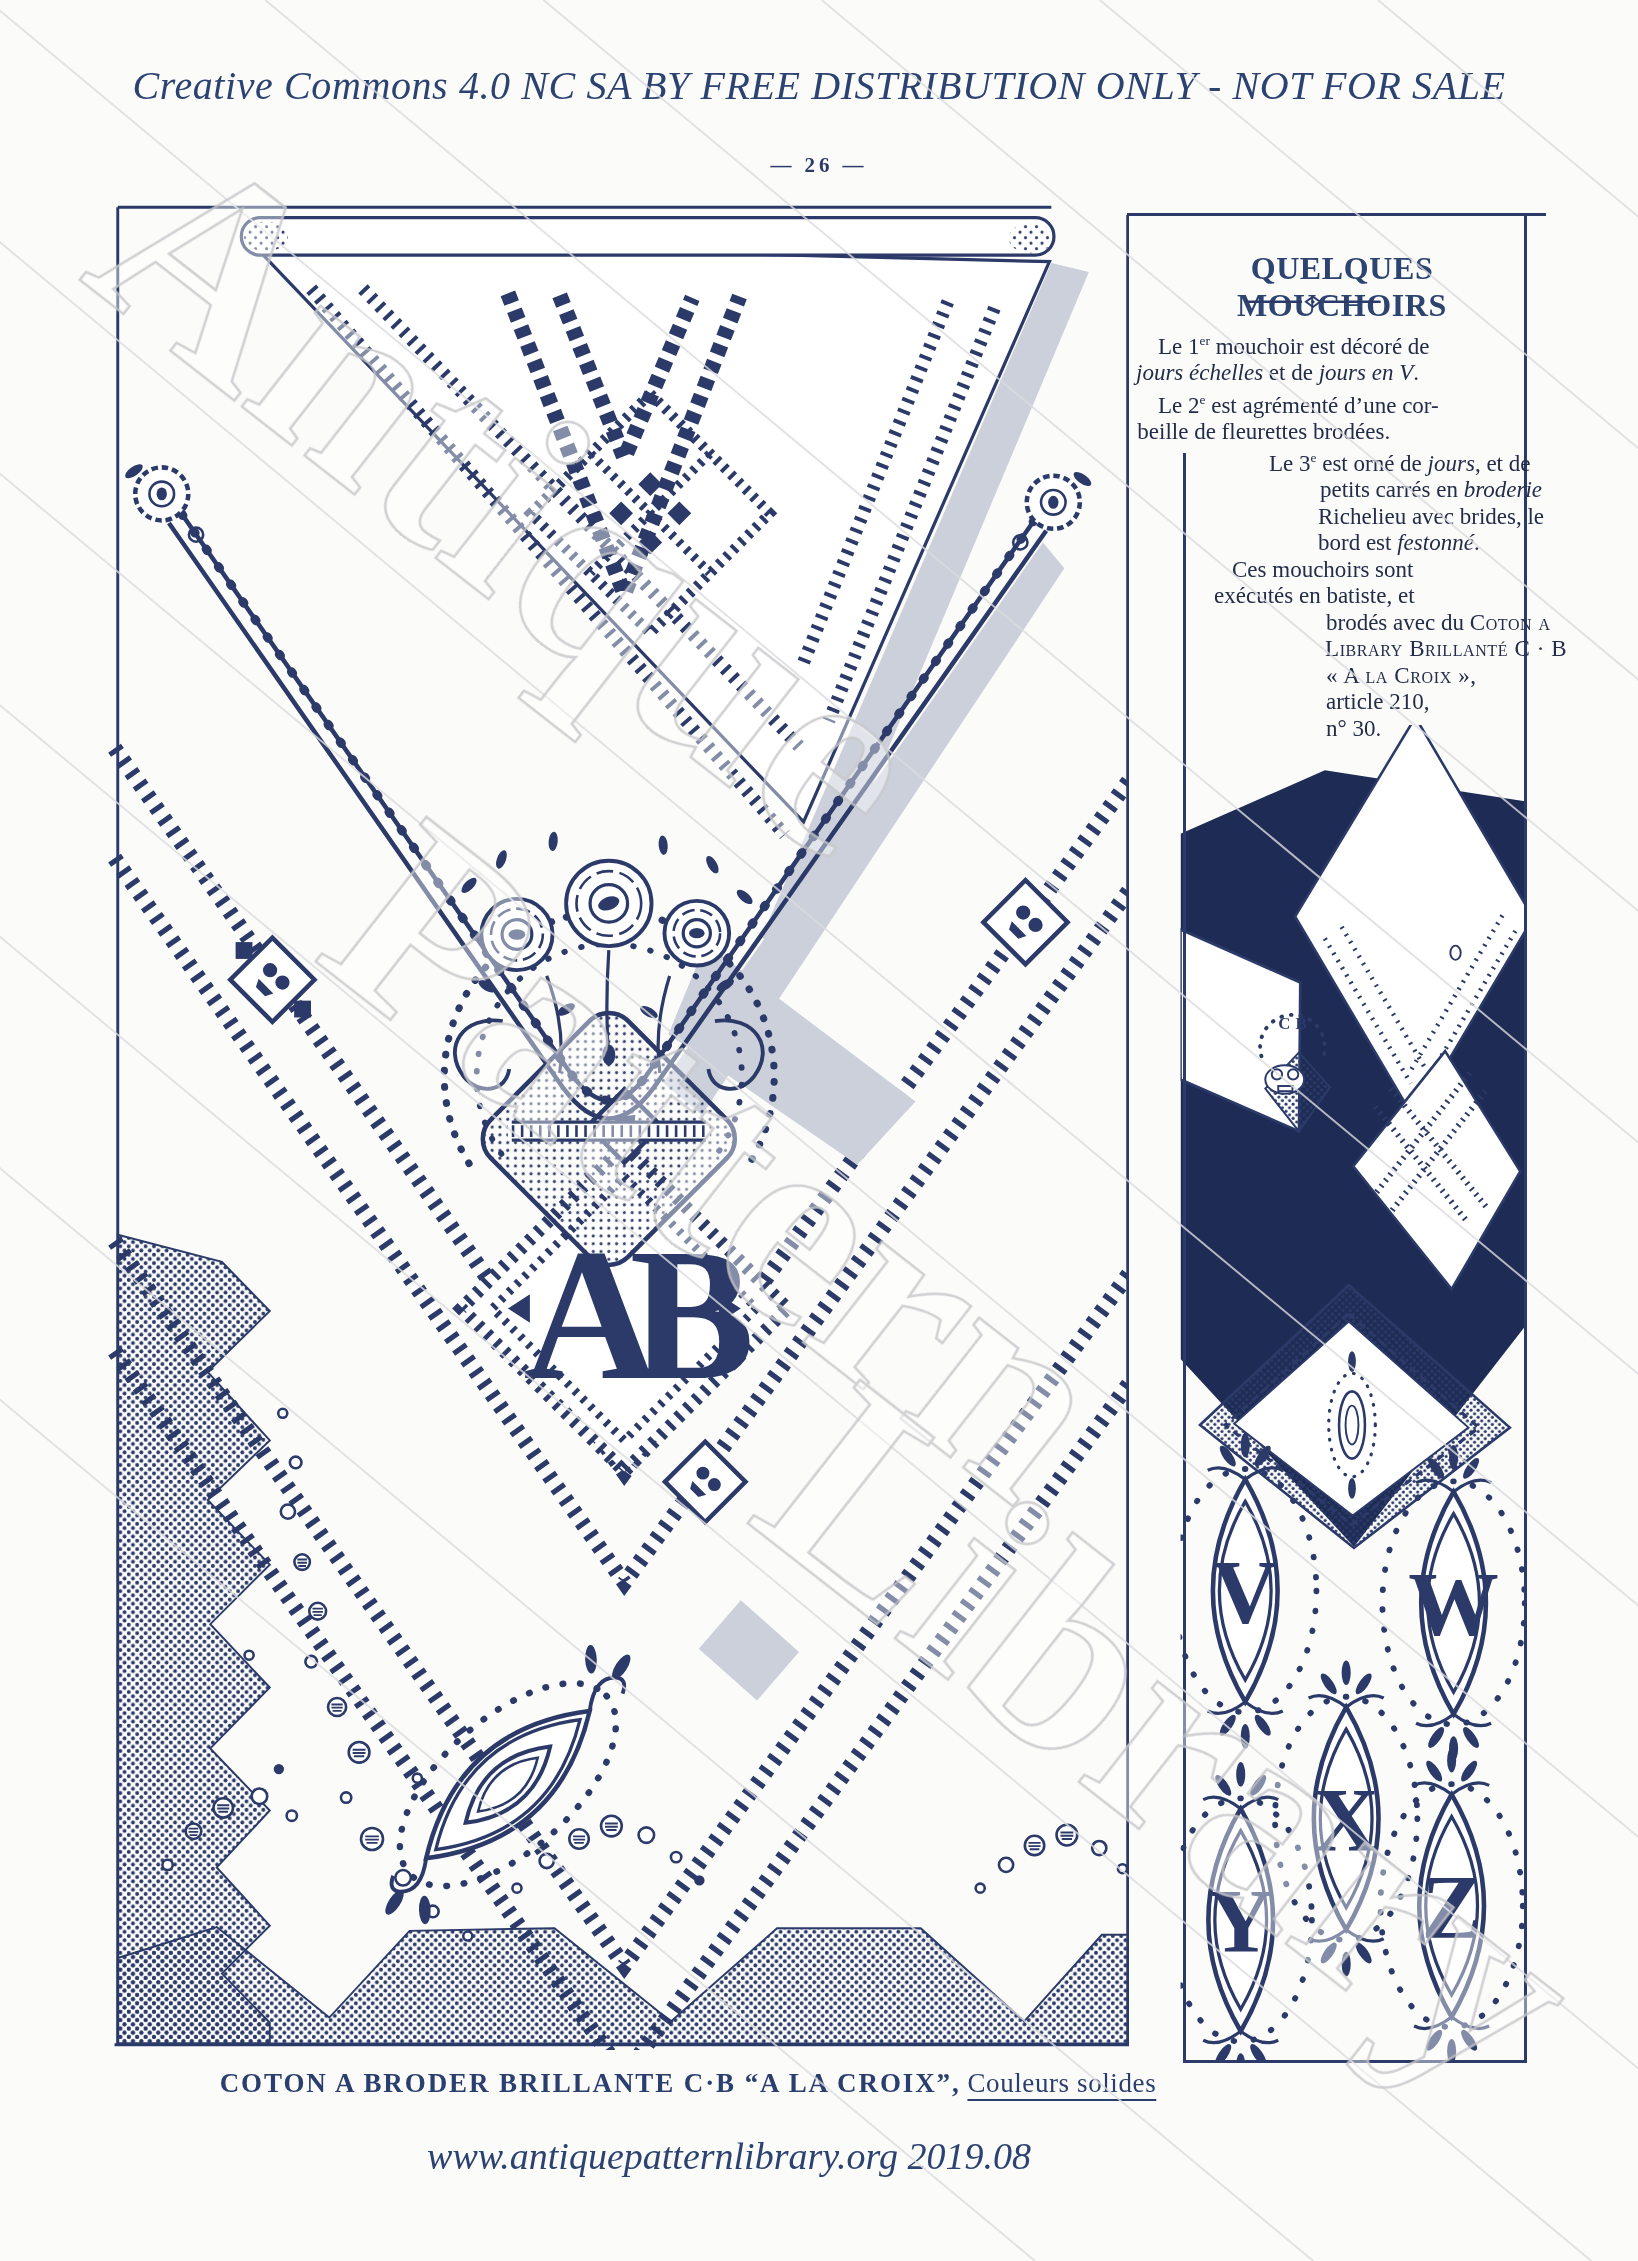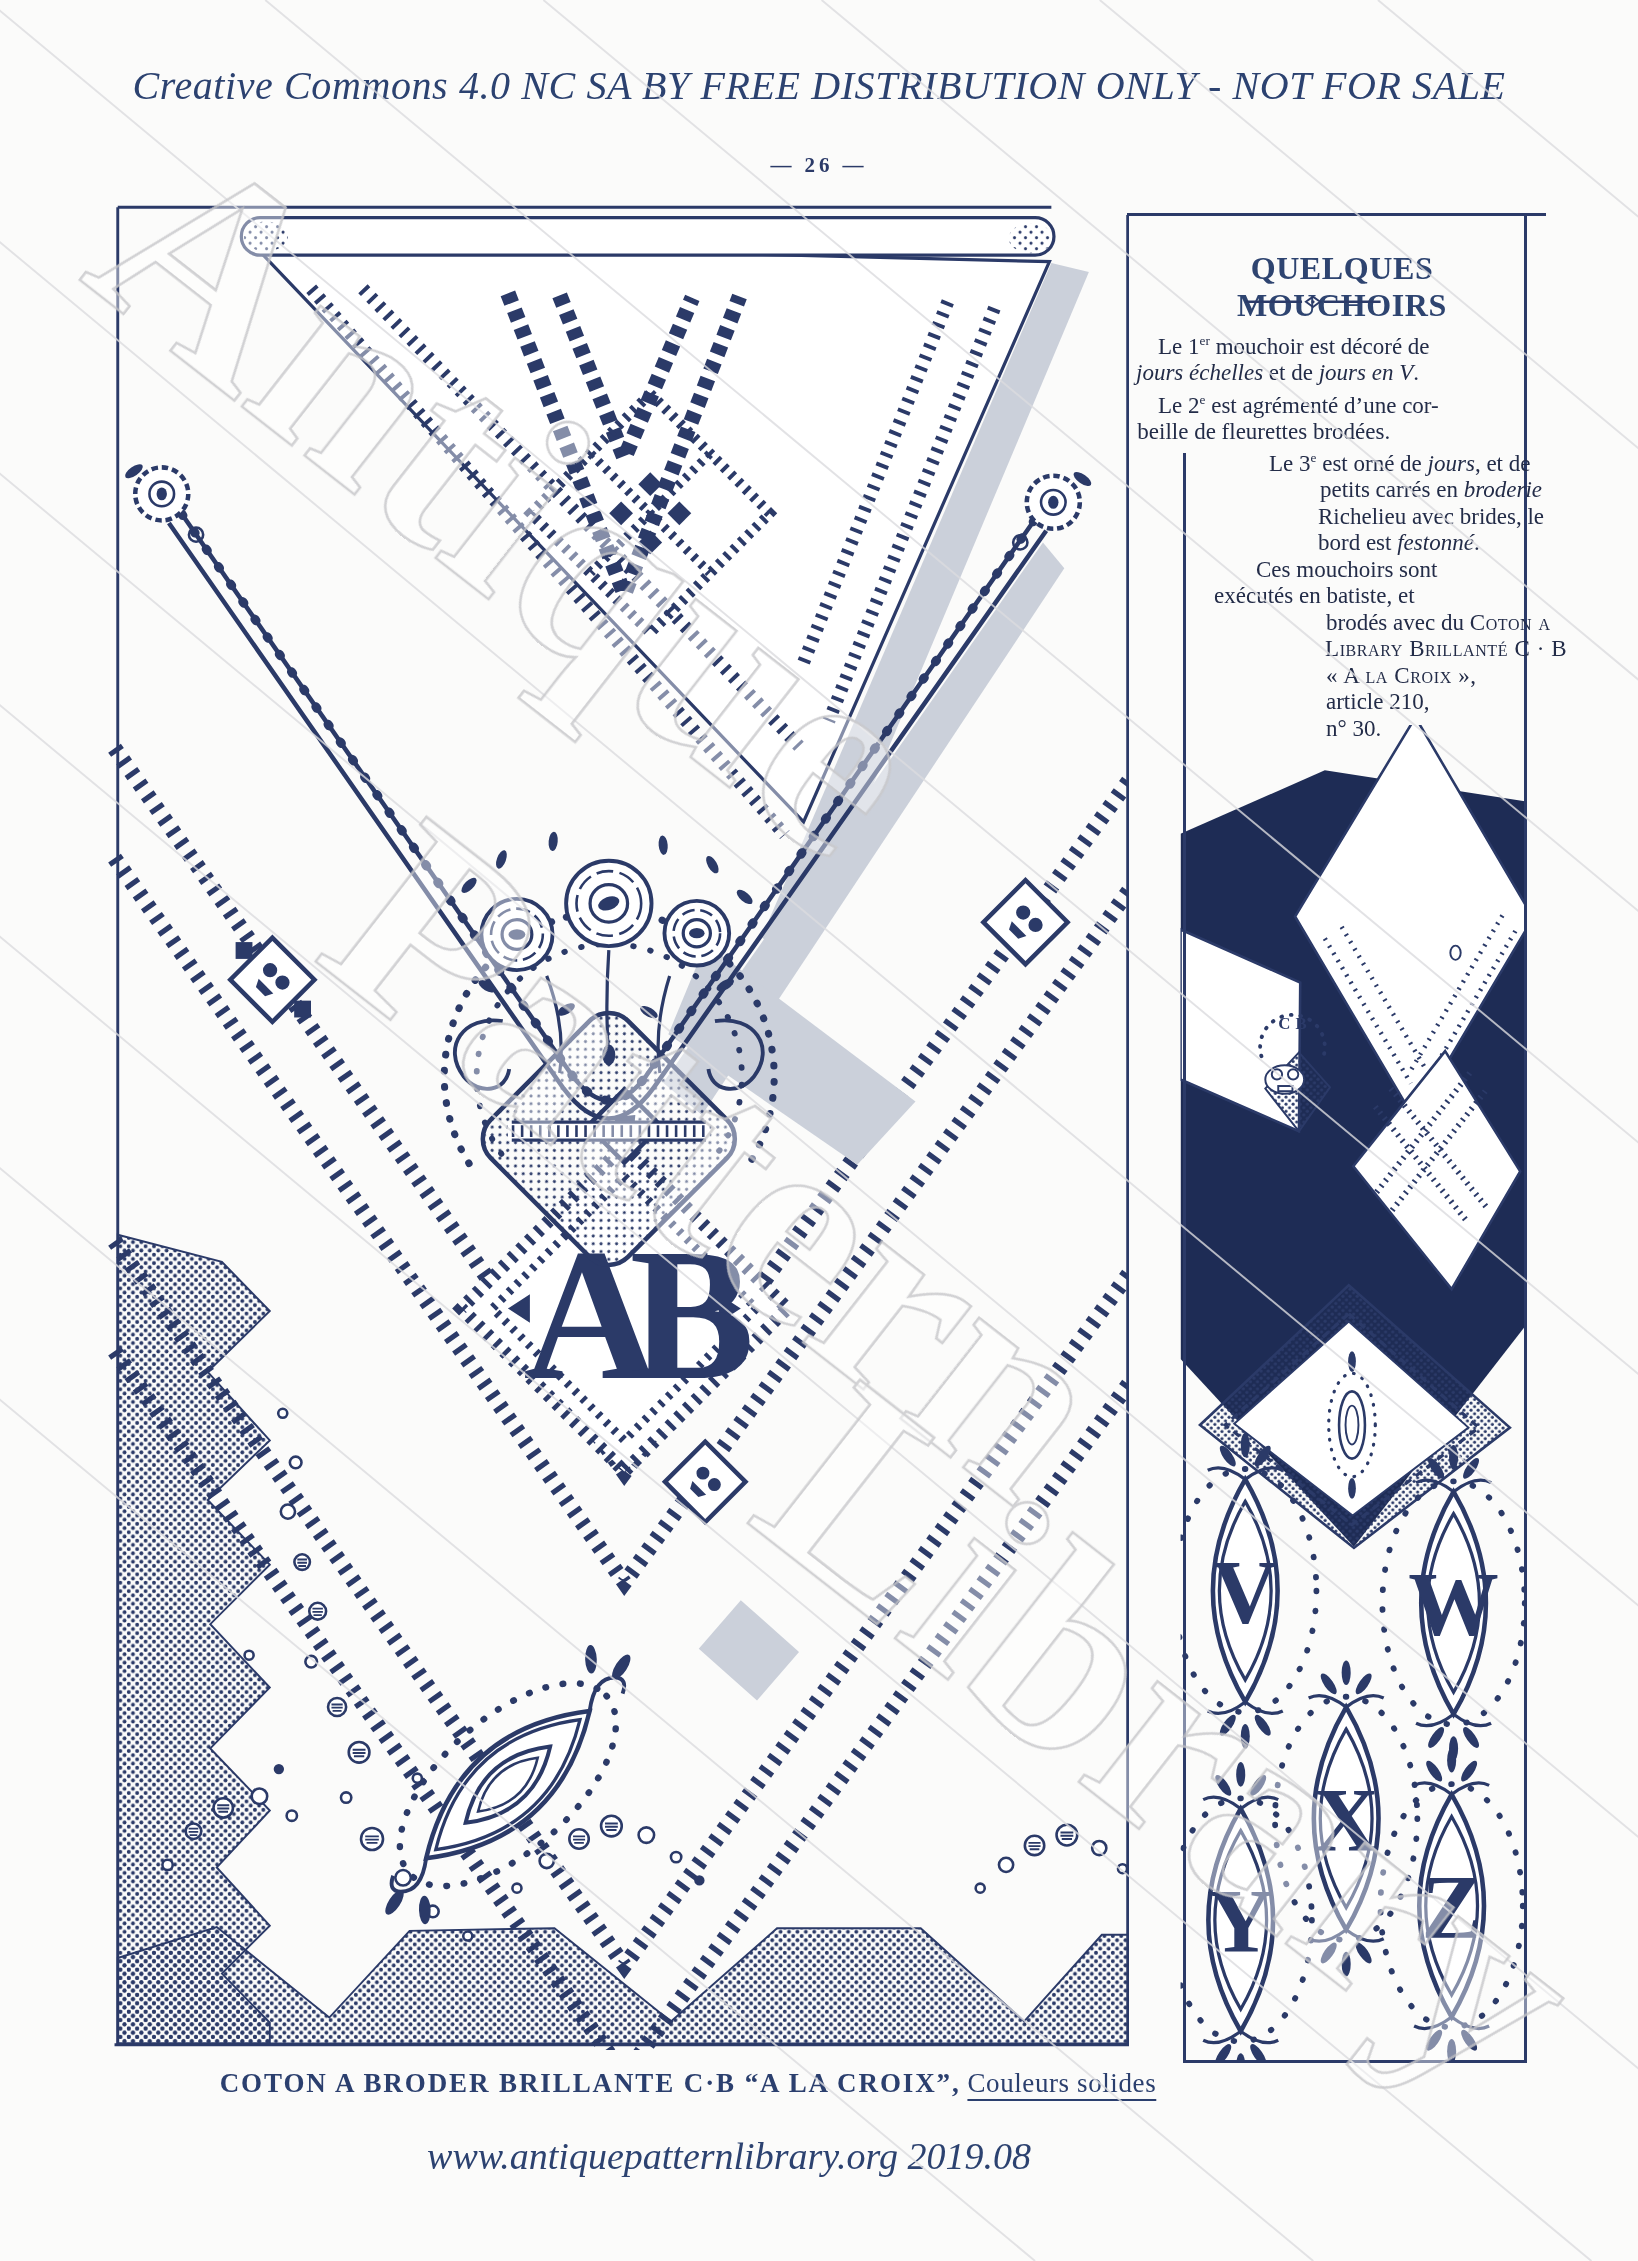--- a/index.html
+++ b/index.html
@@ -485,21 +485,21 @@
         <div class="pline" style="margin-left: 22px;"><span>Le 2</span><span class="seg-sup">e</span><span> est agrémenté d’une cor-</span></div>
         <div class="pline" style="margin-left: 1.3px;"><span>beille de fleurettes brodées.</span></div>
       </div>
       <div>
         <div class="pline" style="margin-left: 133px;"><span>Le 3</span><span class="seg-sup">e</span><span> est orné de </span><span class="seg-i">jours</span><span>, et de</span></div>
         <div class="pline" style="margin-left: 184px;"><span>petits carrés en </span><span class="seg-i">broderie</span></div>
         <div class="pline" style="margin-left: 182px;"><span>Richelieu avec brides, le</span></div>
         <div class="pline" style="margin-left: 182px;"><span>bord est </span><span class="seg-i">festonné</span><span>.</span></div>
       </div>
       <div>
-        <div class="pline" style="margin-left: 120px;"><span>Ces mouchoirs sont</span></div>
+        <div class="pline" style="margin-left: 96px;"><span>Ces mouchoirs sont</span></div>
         <div class="pline" style="margin-left: 78px;"><span>exécutés en batiste, et</span></div>
         <div class="pline" style="margin-left: 190px;"><span>brodés avec du </span><span class="seg-sc">Coton a</span></div>
         <div class="pline" style="margin-left: 189px;"><span class="seg-sc">Library Brillanté C · B</span></div>
         <div class="pline" style="margin-left: 190px;"><span class="seg-sc">« A la Croix »,</span></div>
         <div class="pline" style="margin-left: 190px;"><span>article 210,</span></div>
         <div class="pline" style="margin-left: 190px;"><span>n° 30.</span></div>
       </div>
     </div>
 
   <div class="abs" id="caption">

